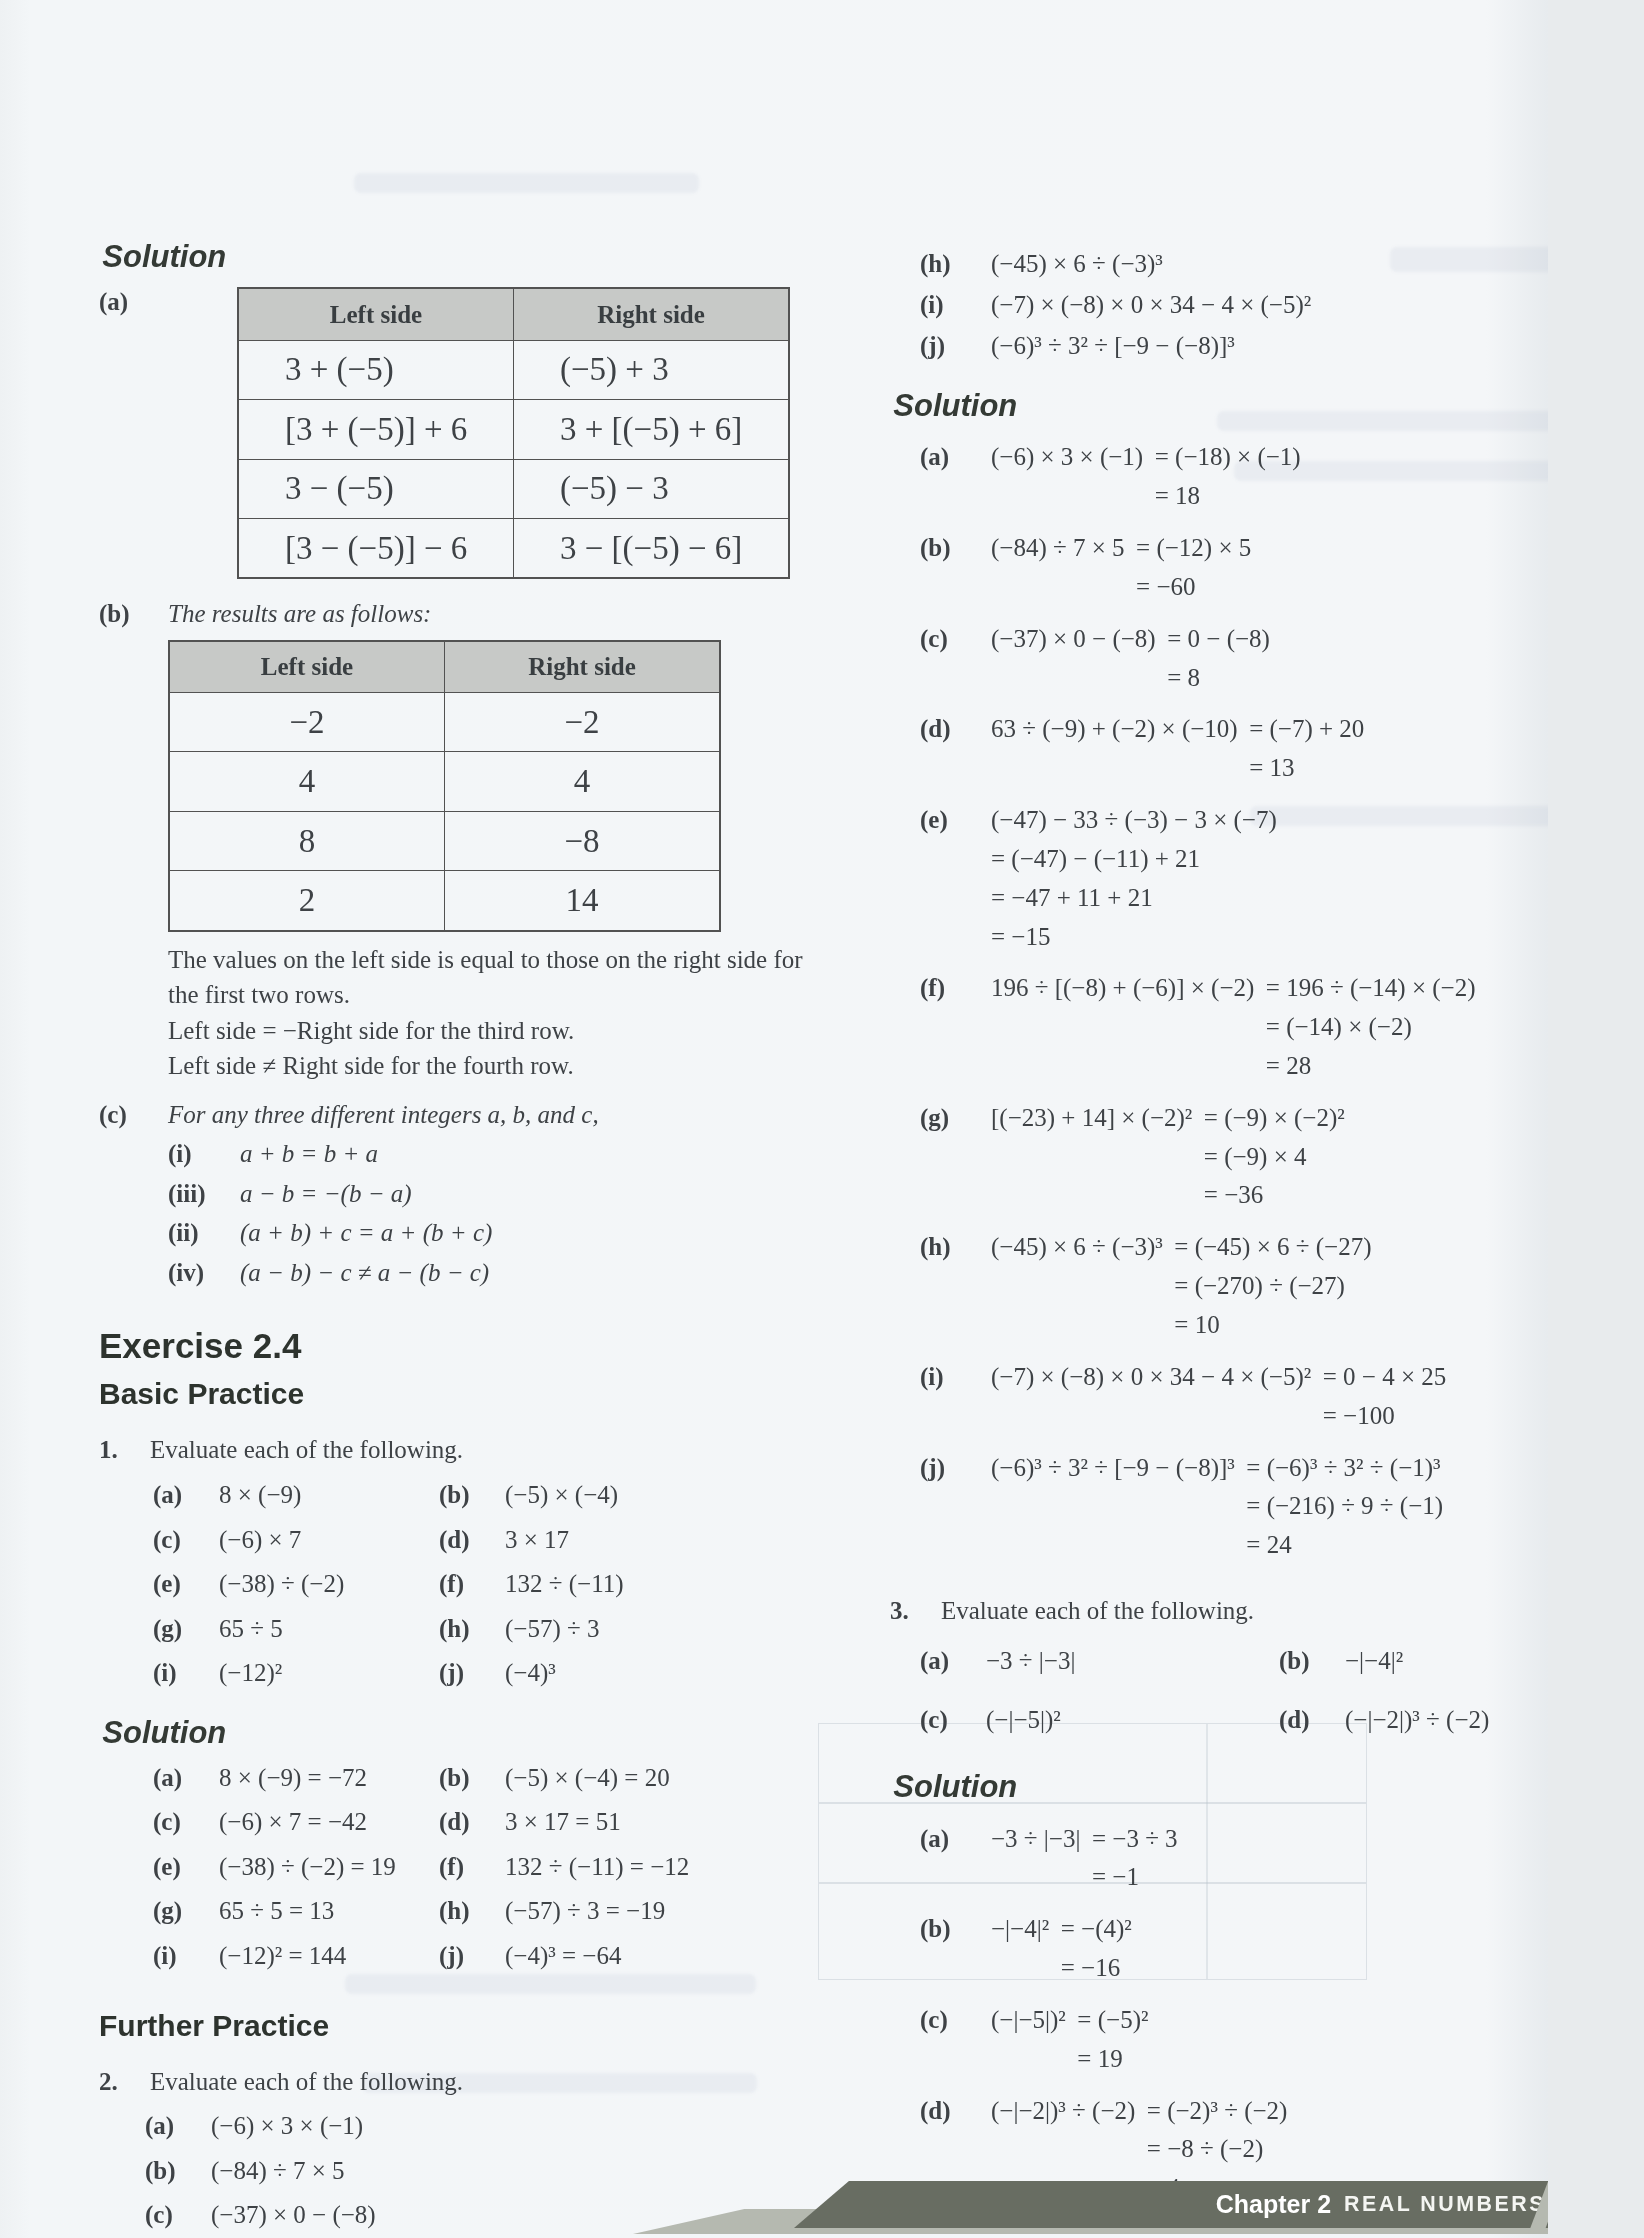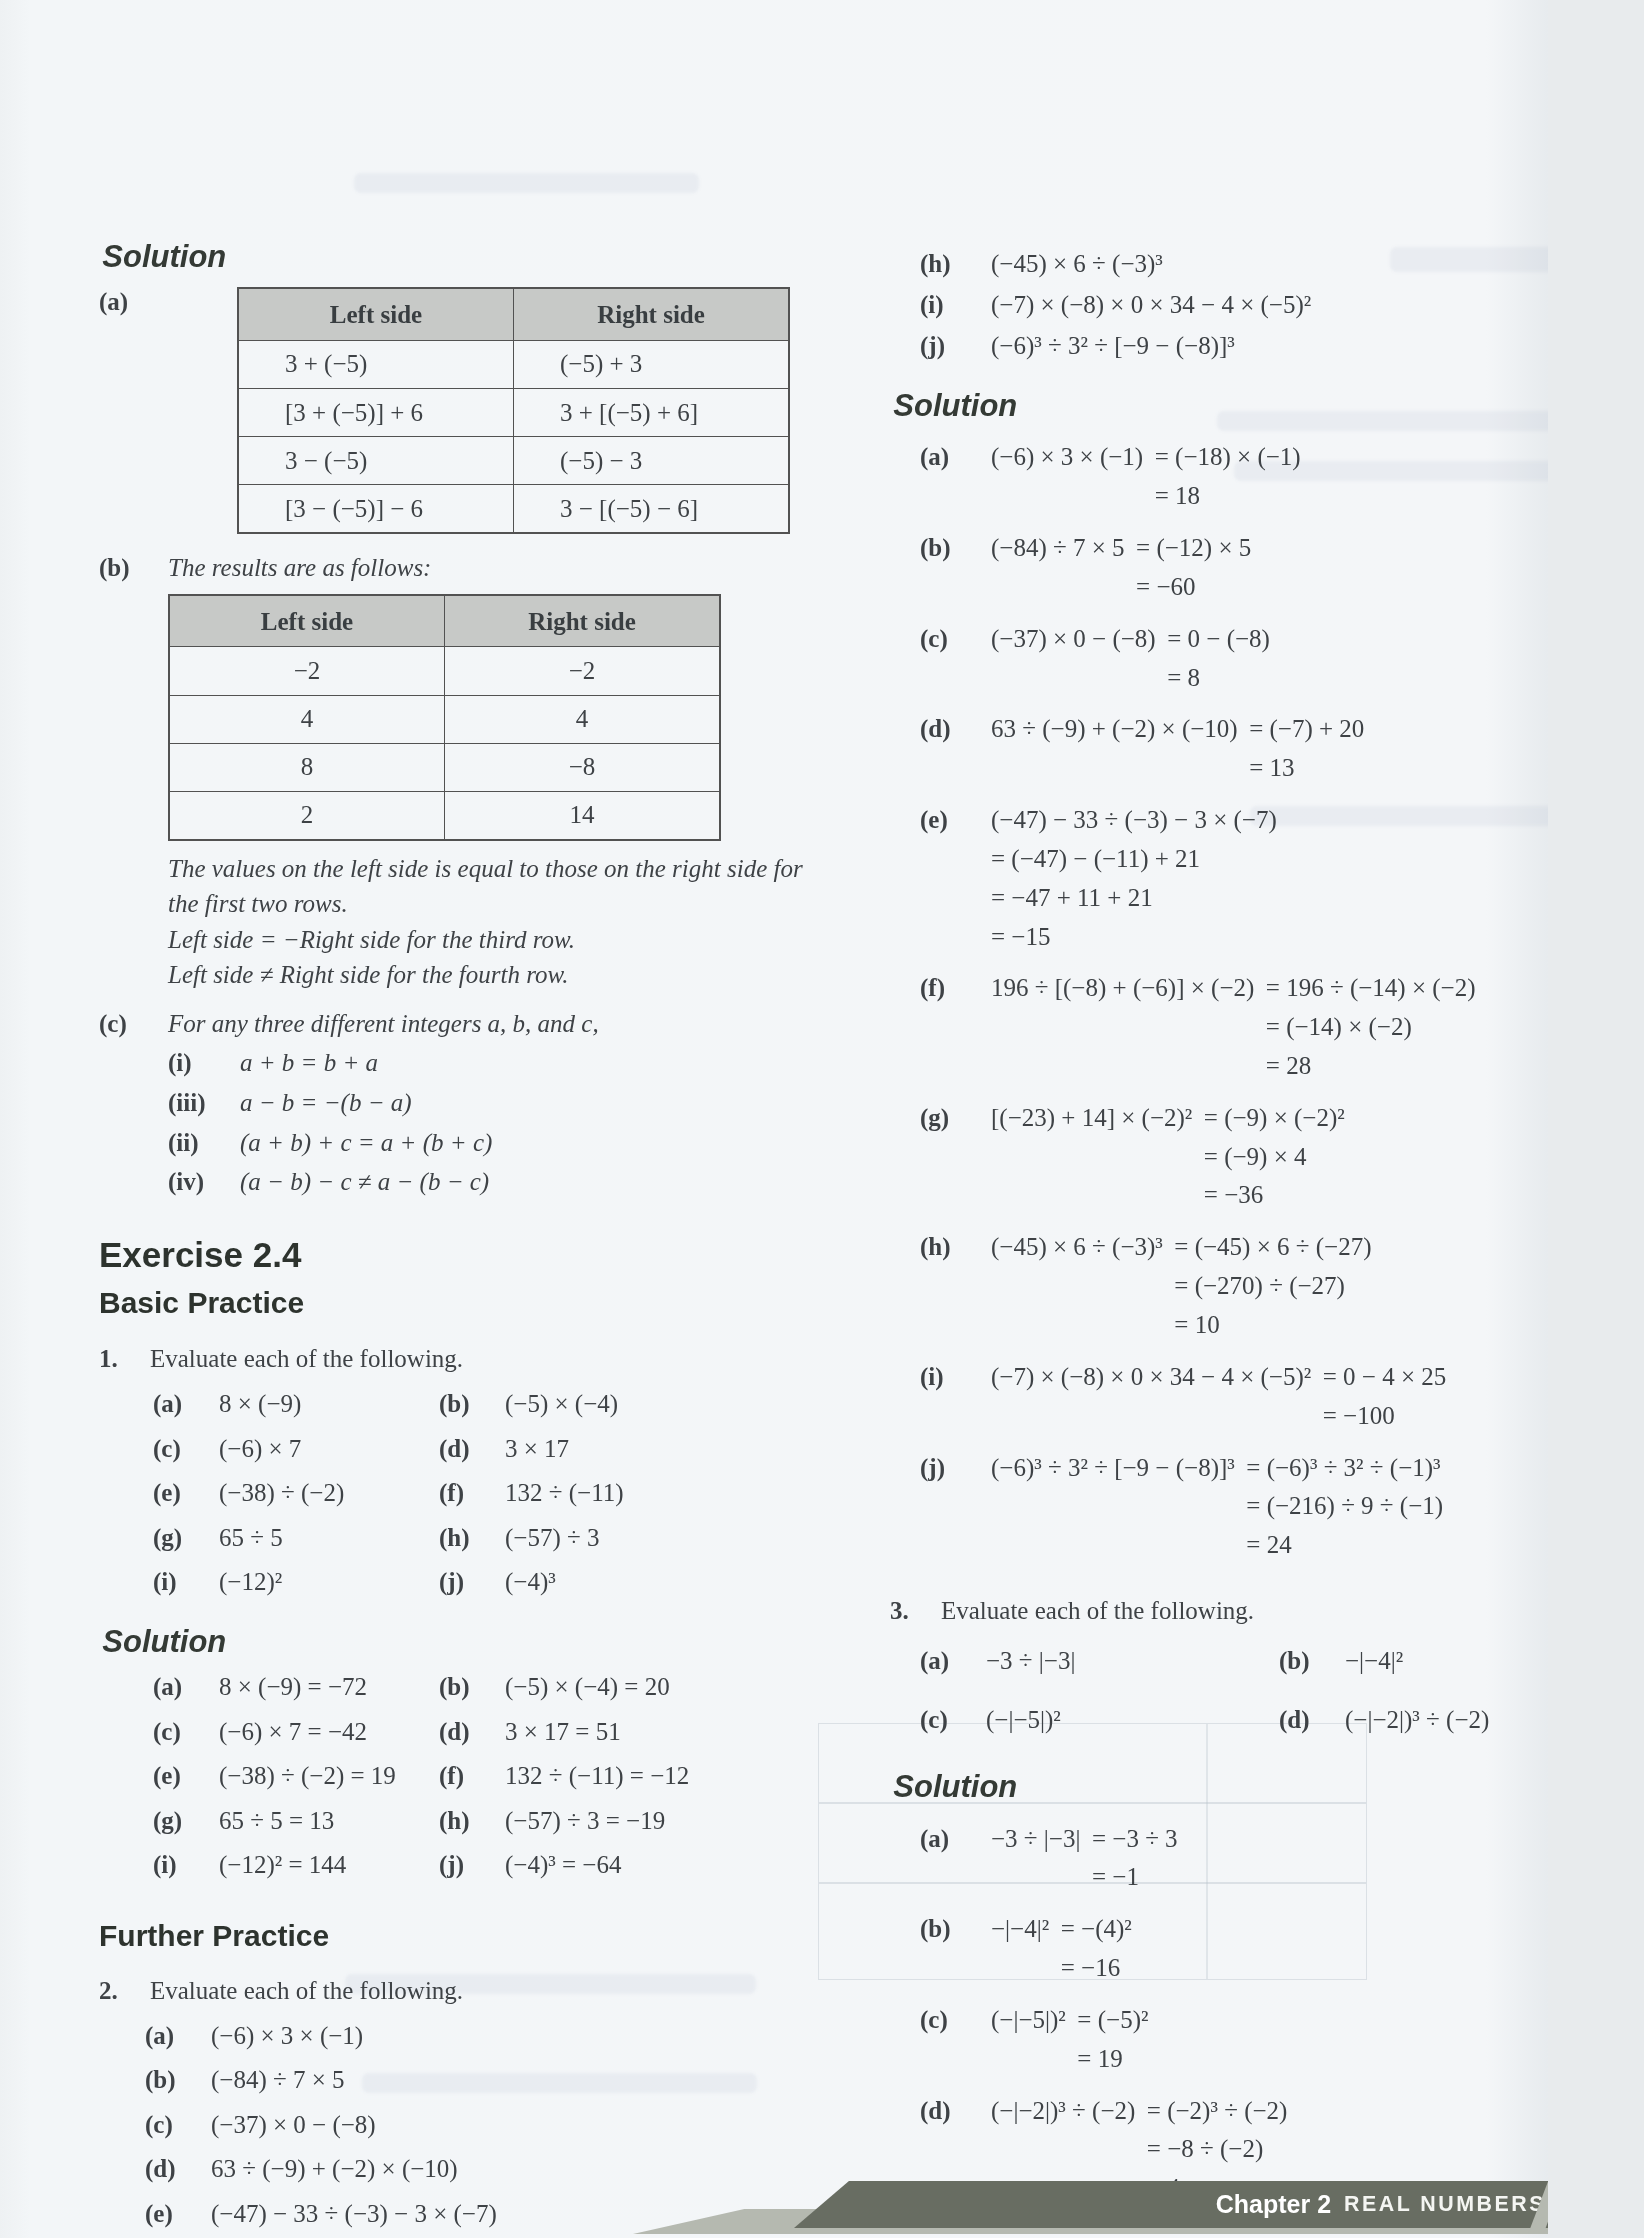--- a/index.html
+++ b/index.html
@@ -21,25 +21,25 @@
   .prac-title.further{margin-top:36px;}
 
   .part{display:flex;align-items:flex-start;margin-top:10px;}
   .plabel{flex:none;width:69px;font-weight:700;}
   .ptext{flex:auto;font-style:italic;}
   .partc{margin-top:13px;}
 
   table.dtable{border-collapse:collapse;margin:3.3px 0 0 69px;border:2.5px solid #525252;}
   table.dtable th{background:#c7c9c7;border:1.6px solid #525252;font-weight:700;
     width:274px;text-align:center;padding:7.4px 0;color:#393e41;font-size:25px;}
-  table.dtable td{border:1.6px solid #525252;font-size:25px;padding:5.8px 0 5.8px 46px;}
+  table.dtable td{border:1.6px solid #525252;font-size:33px;padding:5.8px 0 5.8px 46px;}
   table.dtable.centered td{text-align:center;padding:5.8px 0;}
 
   .notes{margin:10px 0 0 69px;}
-  .note-line{min-height:35px;font-style:italic;}
+  .note-line{min-height:35px;}
 
   .c-items{margin:3.3px 0 0 69px;}
   .c-items .item{display:flex;margin-top:4.1px;}
   .c-items .ilabel{flex:none;width:72px;font-weight:700;}
   .c-items .iexpr{font-style:italic;text-align:right;}
 
   .q-row{display:flex;margin-top:20px;}
   .q-num{flex:none;width:51px;font-weight:700;}
   .q-prompt{flex:auto;}
 

